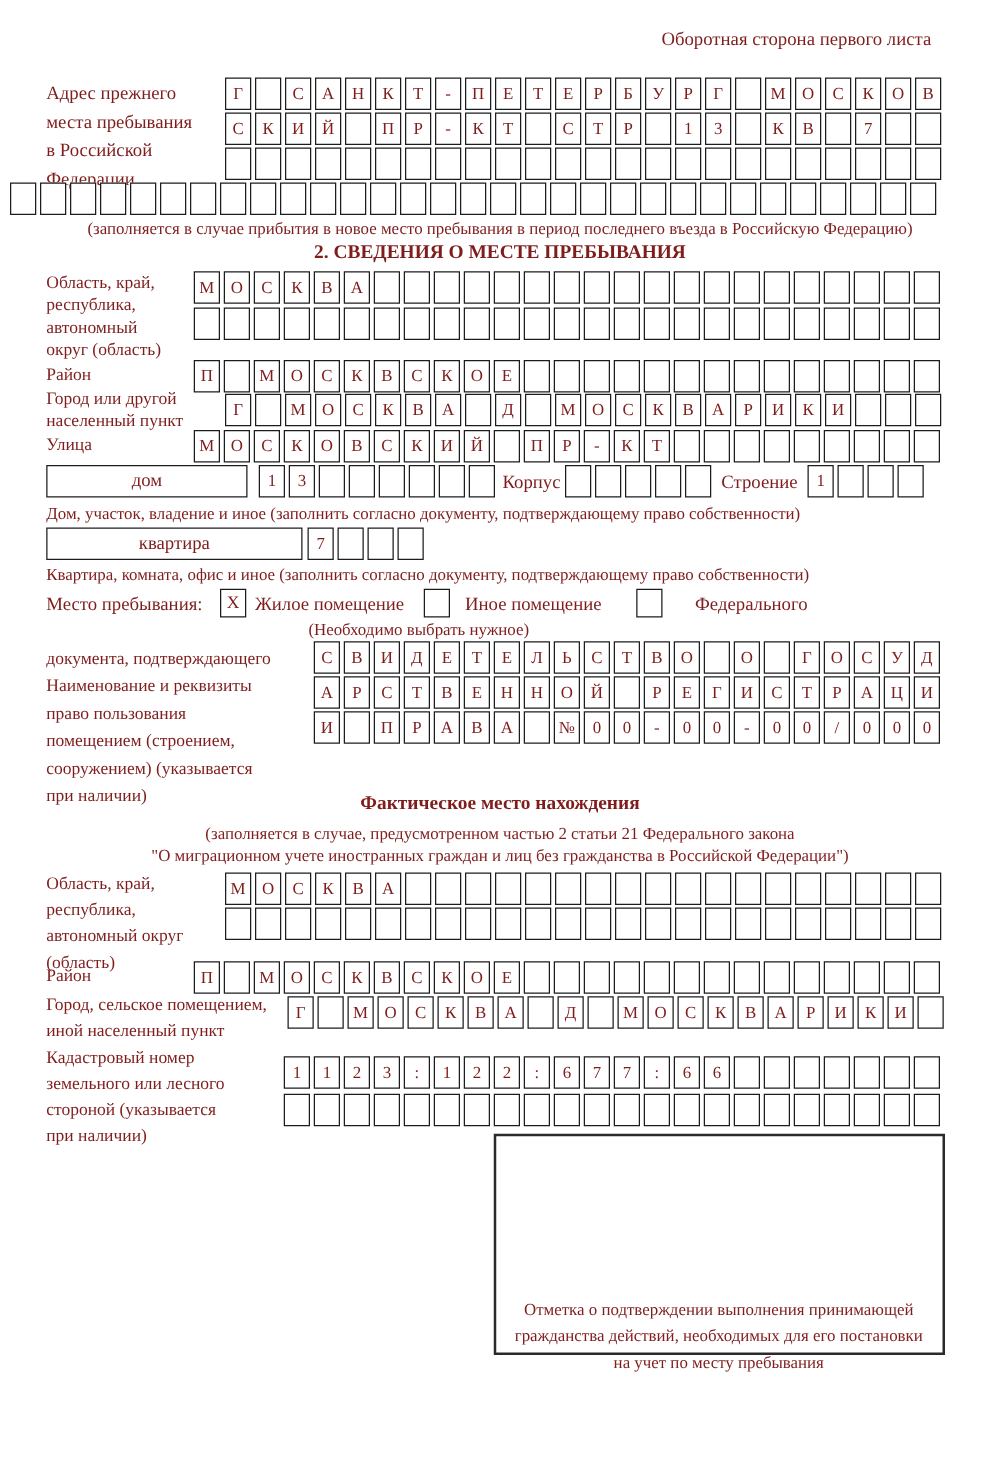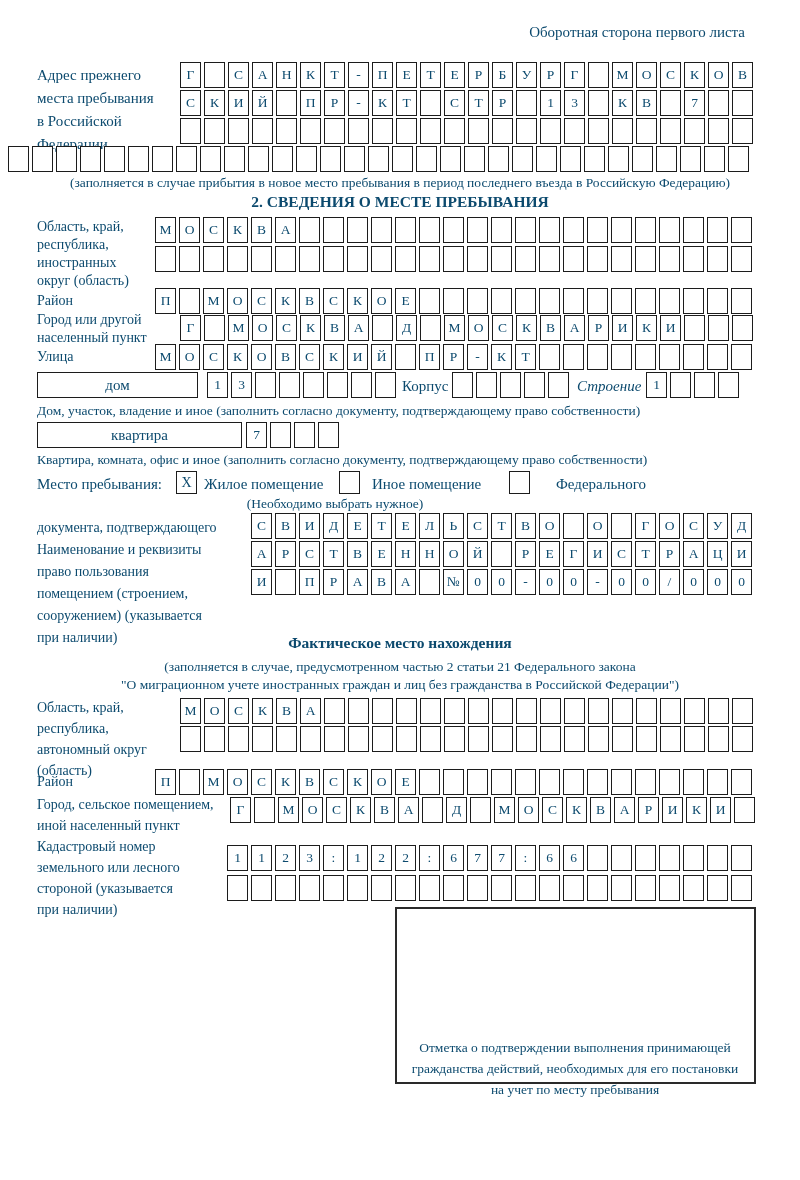--- a/index.html
+++ b/index.html
@@ -1,18 +1,18 @@
 <!DOCTYPE html>
 <html><head>
 <meta charset="utf-8">
 <style>
   html,body{margin:0;padding:0;background:#fff;}
   #page{
     position:relative;width:800px;height:1180px;background:#fff;overflow:hidden;
-    font-family:"Liberation Serif","DejaVu Serif",serif;color:#0c4a6e;
+    font-family:"Liberation Serif","DejaVu Serif",serif;color:#7f1d1d;
   }
   .abs{position:absolute;}
   .lbl{font-size:14px;line-height:18px;white-space:nowrap;}
   .lbl-lg{font-size:15px;line-height:23px;white-space:nowrap;}
   .note{font-size:13.5px;white-space:nowrap;}
   .center{text-align:center;width:800px;left:0;}
   .bold{font-weight:bold;}
   .cellrow{display:flex;}
   .cell{
     box-sizing:border-box;width:21px;height:26px;margin-right:3px;flex:0 0 auto;
@@ -154,21 +154,21 @@
       <span class="cell"></span>
       <span class="cell"></span>
     </div>
   <div class="abs note center" style="top:175px;">(заполняется в случае прибытия в новое место пребывания в период последнего въезда в Российскую Федерацию)</div>
 
   <div class="abs bold center" style="top:193px;font-size:15.5px;">2. СВЕДЕНИЯ О МЕСТЕ ПРЕБЫВАНИЯ</div>
 
   <div class="abs lbl" style="top:218px;left:37px;">
     <div>Область, край,</div>
     <div>республика,</div>
-    <div>иностранных</div>
+    <div>автономный</div>
     <div>округ (область)</div>
   </div>
   <div class="abs cellrow" style="top:217px;left:155px;">
       <span class="cell">М</span>
       <span class="cell">О</span>
       <span class="cell">С</span>
       <span class="cell">К</span>
       <span class="cell">В</span>
       <span class="cell">А</span>
       <span class="cell"></span>
@@ -320,21 +320,21 @@
       <span class="cell"></span>
     </div>
   <div class="abs lbl-lg" style="top:375px;left:402px;">Корпус</div>
   <div class="abs cellrow" style="top:372px;left:452px;">
       <span class="cell"></span>
       <span class="cell"></span>
       <span class="cell"></span>
       <span class="cell"></span>
       <span class="cell"></span>
     </div>
-  <div class="abs lbl-lg" style="top:375px;left:577px;font-style:italic;">Строение</div>
+  <div class="abs lbl-lg" style="top:375px;left:577px;">Строение</div>
   <div class="abs cellrow" style="top:372px;left:646px;">
       <span class="cell">1</span>
       <span class="cell"></span>
       <span class="cell"></span>
       <span class="cell"></span>
     </div>
   <div class="abs note" style="top:403px;left:37px;">Дом, участок, владение и иное (заполнить согласно документу, подтверждающему право собственности)</div>
 
   <div class="abs labelbox" style="top:422px;left:37px;width:205px;">квартира</div>
   <div class="abs cellrow" style="top:422px;left:246px;">

